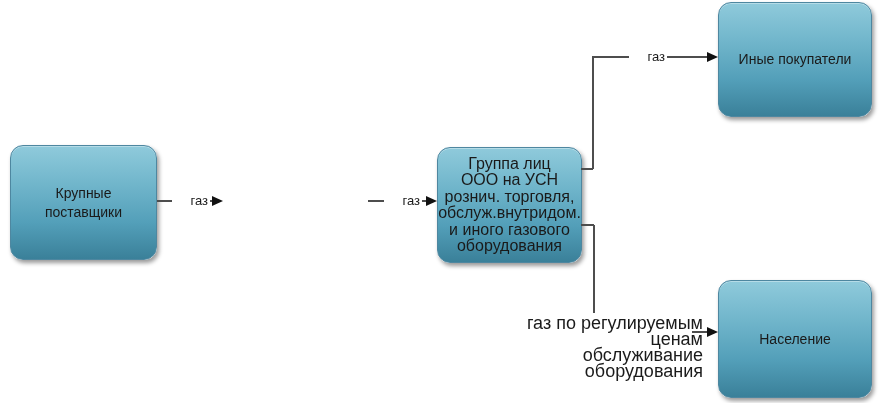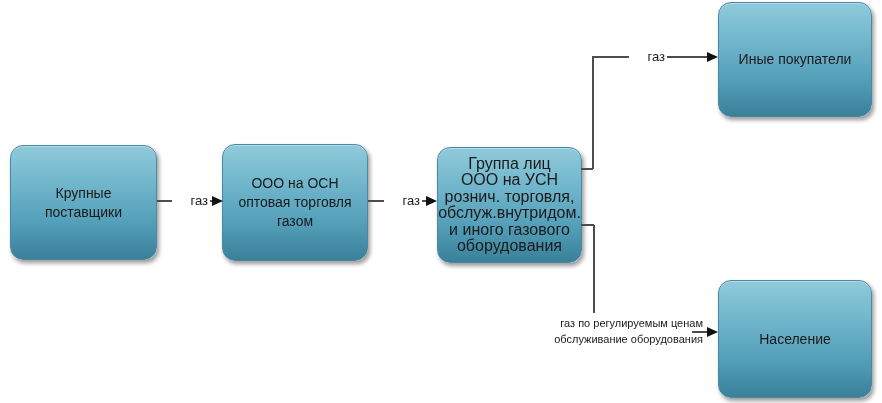--- a/index.html
+++ b/index.html
@@ -62,39 +62,34 @@
     position: absolute;
     color: #1a1a1a;
     font-size: 13px;
     line-height: 14px;
     text-align: right;
     background: #ffffff;
     padding: 0 2px;
     white-space: pre-line;
   }
   #edge4-label {
-    font-size: 11px;
+    font-size: 18px;
     line-height: 16px;
     padding: 0;
     background: transparent;
   }
 </style>
 </head>
 <body>
 
 <div id="canvas">
 
   <div class="node" id="node-suppliers">
     <span class="lbl">Крупные
 поставщики</span>
-  </div>
-  <div class="node" id="node-wholesale">
-    <span class="lbl">ООО на ОСН
-оптовая торговля
-газом</span>
   </div>
   <div class="node" id="node-group">
     <span class="lbl">Группа лиц
 ООО на УСН
 рознич. торговля,
 обслуж.внутридом.
 и иного газового
 оборудования</span>
   </div>
   <div class="node" id="node-other-buyers">

